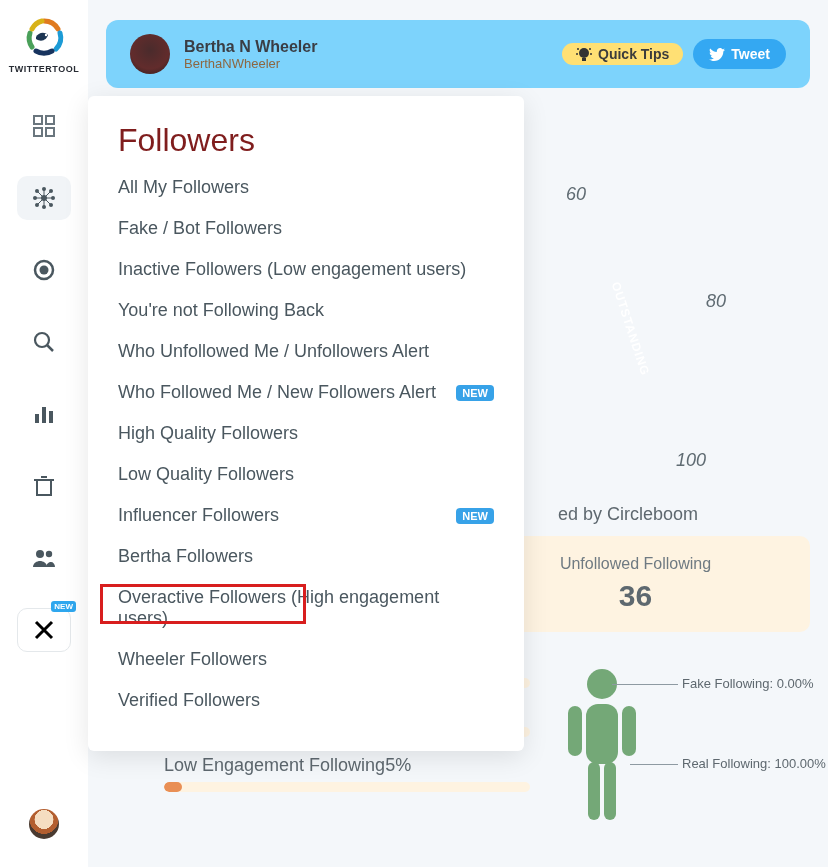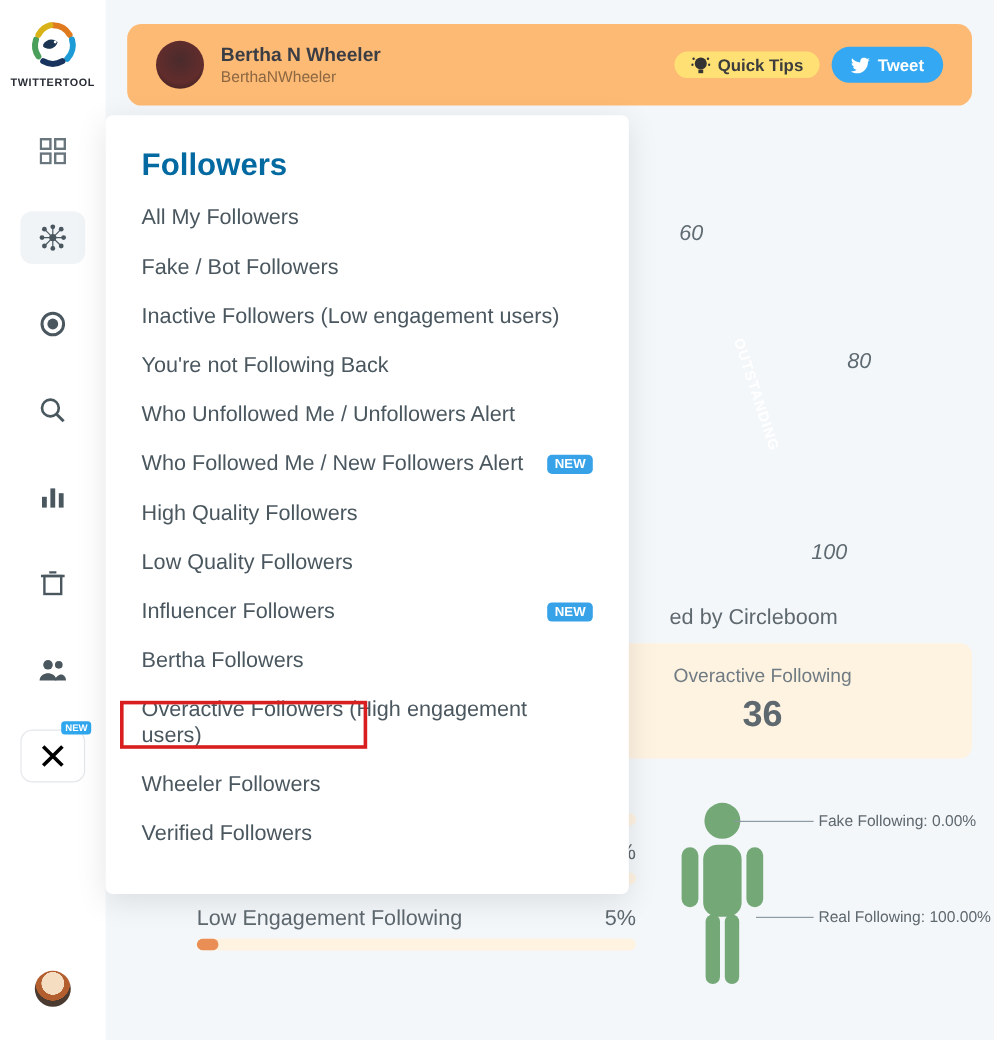--- a/index.html
+++ b/index.html
@@ -8,21 +8,21 @@
   .sidebar{position:absolute;left:0;top:0;width:88px;height:867px;background:#ffffff;display:flex;flex-direction:column;align-items:center;padding-top:14px;}
   .logo{width:46px;height:46px;display:flex;align-items:center;justify-content:center;position:relative;}
   .brand{font-size:9px;letter-spacing:.5px;color:#282c34;font-weight:700;margin-top:4px;}
   .nav{margin-top:30px;display:flex;flex-direction:column;align-items:center;gap:28px;}
   .nav-item{width:54px;height:44px;display:flex;align-items:center;justify-content:center;border-radius:10px;cursor:pointer;color:#5b6670;position:relative;}
   .nav-item.active{background:#f1f4f7;}
   .nav-item .new-badge{position:absolute;right:-6px;top:-8px;background:#2fa7ee;color:#fff;font-size:8px;font-weight:700;border-radius:3px;padding:1px 3px;}
   .avatar-side{position:absolute;bottom:28px;left:50%;transform:translateX(-50%);width:30px;height:30px;border-radius:50%;background:radial-gradient(circle at 50% 35%,#f5ddc1 0%,#f5ddc1 38%,#b35e2f 39%,#b35e2f 58%,#4a3a30 59%);}
   
   .main{position:absolute;left:88px;right:0;top:0;bottom:0;padding:20px 18px 0 18px;}
-  .topcard{background:#fdba74;border-radius:12px;padding:14px 24px;display:flex;align-items:center;gap:14px;}
+  .topcard{background:#7dd3fc;border-radius:12px;padding:14px 24px;display:flex;align-items:center;gap:14px;}
   .avatar-top{width:40px;height:40px;border-radius:50%;background:radial-gradient(circle at 50% 40%,#4a2b2c 0%,#622c2c 60%,#2b1c1c 100%);flex:0 0 auto;}
   .user-name{color:#3a3d44;font-weight:700;font-size:16px;}
   .user-handle{color:#8c6742;font-size:13px;}
   .top-actions{margin-left:auto;display:flex;align-items:center;gap:10px;}
   .btn-tips{background:#ffe074;border:none;border-radius:18px;padding:3px 14px;font-weight:700;color:#3c3c3c;font-size:14px;display:flex;align-items:center;gap:6px;cursor:pointer;}
   .btn-tweet{background:#34a8f2;border:none;border-radius:18px;padding:7px 16px;font-weight:700;color:#fff;font-size:14px;display:flex;align-items:flex-end;gap:6px;cursor:pointer;}
   .title-row{margin-top:22px;}
   .quality-title{font-size:40px;font-weight:800;color:#8e9aa2;}
   .quality-sub{font-size:15px;color:#8e9aa2;margin-top:2px;}
   
@@ -38,33 +38,33 @@
   .stats{display:grid;grid-template-columns:repeat(2,1fr);gap:6px;margin-top:42px;}
   .stat{background:#fef3e1;border-radius:0;height:96px;display:flex;flex-direction:column;align-items:center;justify-content:center;}
   .stat:first-child{border-top-left-radius:10px;border-bottom-left-radius:10px;}
   .stat:last-child{border-top-right-radius:10px;border-bottom-right-radius:10px;}
   .stat-label{color:#6f7a82;font-size:16px;}
   .stat-value{color:#5e686f;font-size:30px;font-weight:800;margin-top:6px;}
   
   .engagement{margin-top:40px;display:flex;gap:20px;}
   .bars{flex:1;padding-left:58px;max-width:430px;}
   .bar-row{margin-bottom:18px;}
-  .bar-head{display:flex;justify-content:space-between;color:#5e686f;font-size:18px;}
+  .bar-head{display:flex;color:#5e686f;font-size:18px;}
   .bar-track{height:10px;background:#fef3e1;border-radius:10px;margin-top:6px;overflow:hidden;position:relative;}
   .bar-fill{height:100%;border-radius:10px;}
   .fill-green{background:#68aa6e;}
   .fill-yellow{background:#e9c66b;}
   .fill-orange{background:#e98f55;}
   .body-graphic{position:relative;width:260px;}
   .body-graphic svg{position:absolute;left:0;top:0;}
   .anno{position:absolute;font-size:13px;color:#5e686f;white-space:nowrap;}
   .anno-line{position:absolute;height:1px;background:#8e9aa2;}
   
   .popover{position:absolute;left:88px;top:96px;width:436px;background:#ffffff;border-radius:6px;box-shadow:0 6px 26px rgba(0,0,0,.10);padding:26px 0 30px 0;z-index:90;}
-  .pop-title{font-size:26px;font-weight:700;color:#0369a1;padding:0 30px 8px;}
+  .pop-title{font-size:32px;font-weight:400;color:#7f1d1d;padding:0 30px 8px;}
   .pop-item{display:flex;align-items:center;gap:10px;padding:10px 30px;font-size:18px;color:#4a575f;cursor:pointer;position:relative;}
   .badge-new{background:#37a2e8;color:#fff;font-size:11px;font-weight:700;border-radius:4px;padding:2px 6px;margin-left:auto;}
   .pop-item.highlight{position:relative;}
   .highlight-box{position:absolute;left:100px;top:584px;width:206px;height:40px;border:3px solid #d81e1e;z-index:95;pointer-events:none;}
 </style>
 </head>
 <body>
 
 <div class="sidebar">
   <div class="logo">
@@ -200,21 +200,21 @@
     <div class="outstanding">OUTSTANDING</div>
     <div class="powered">ed by Circleboom</div>
   </div>
 
   <div class="stats">
     <div class="stat">
       <div class="stat-label">Fake Following</div>
       <div class="stat-value">0</div>
     </div>
     <div class="stat">
-      <div class="stat-label">Overactive Following</div>
+      <div class="stat-label">Unfollowed Following</div>
       <div class="stat-value">36</div>
     </div>
   </div>
 
   <div class="engagement">
     <div class="bars">
       <div class="bar-row" style="margin-bottom:12px;">
         <div class="bar-track">
             <div class="bar-fill fill-green" style="width:37%"></div>
           </div>

